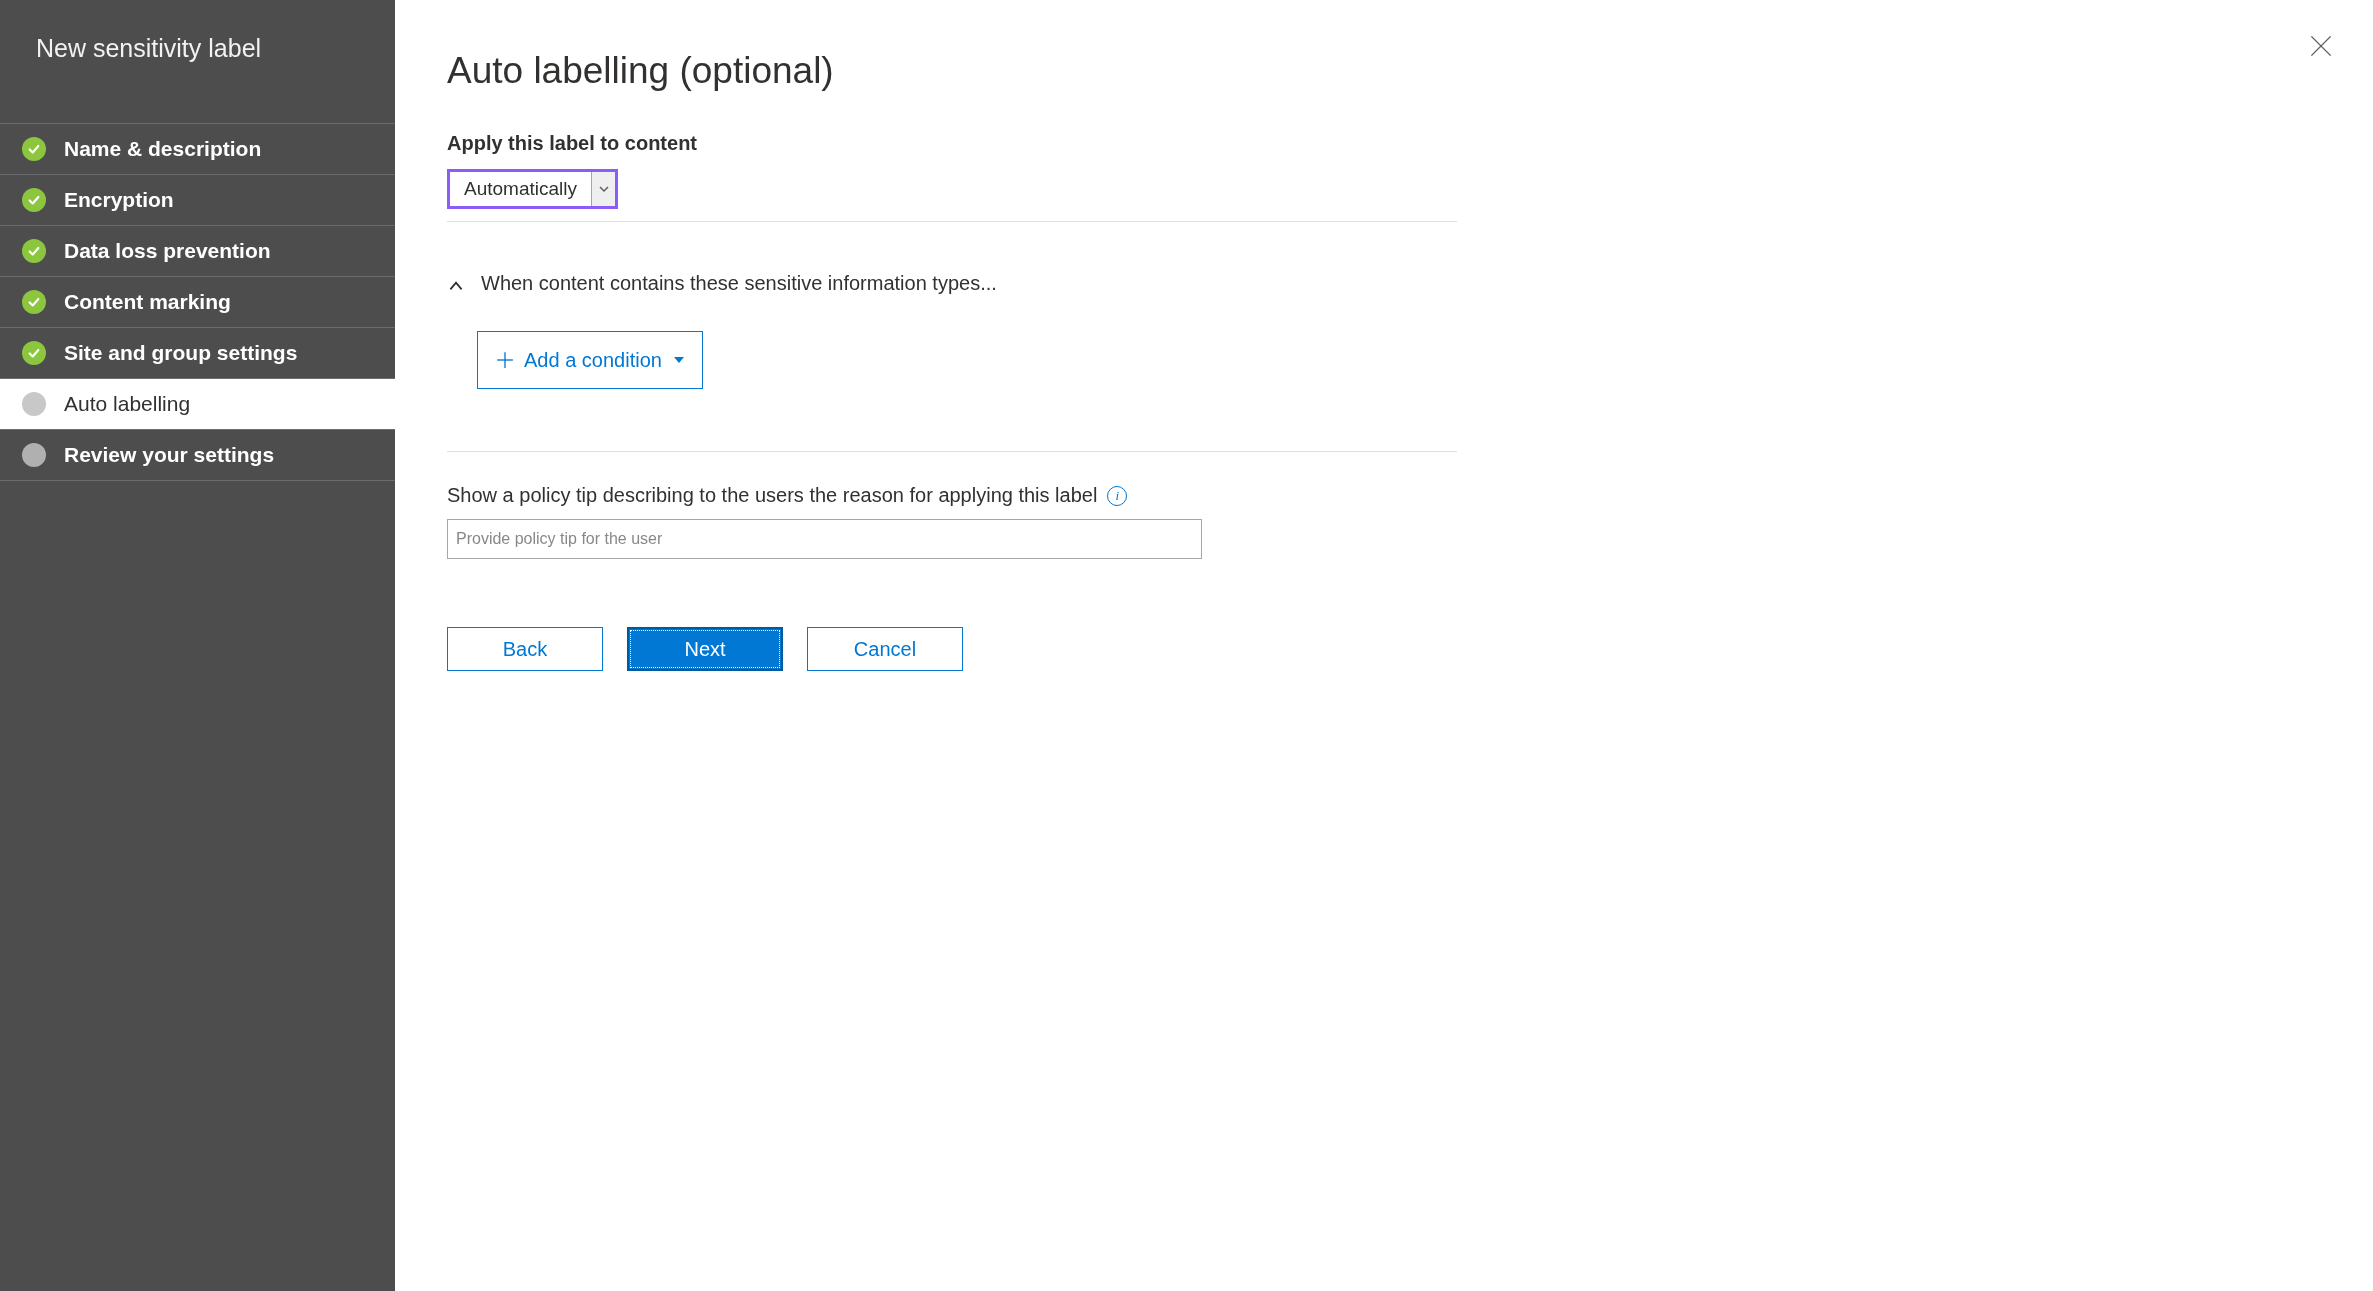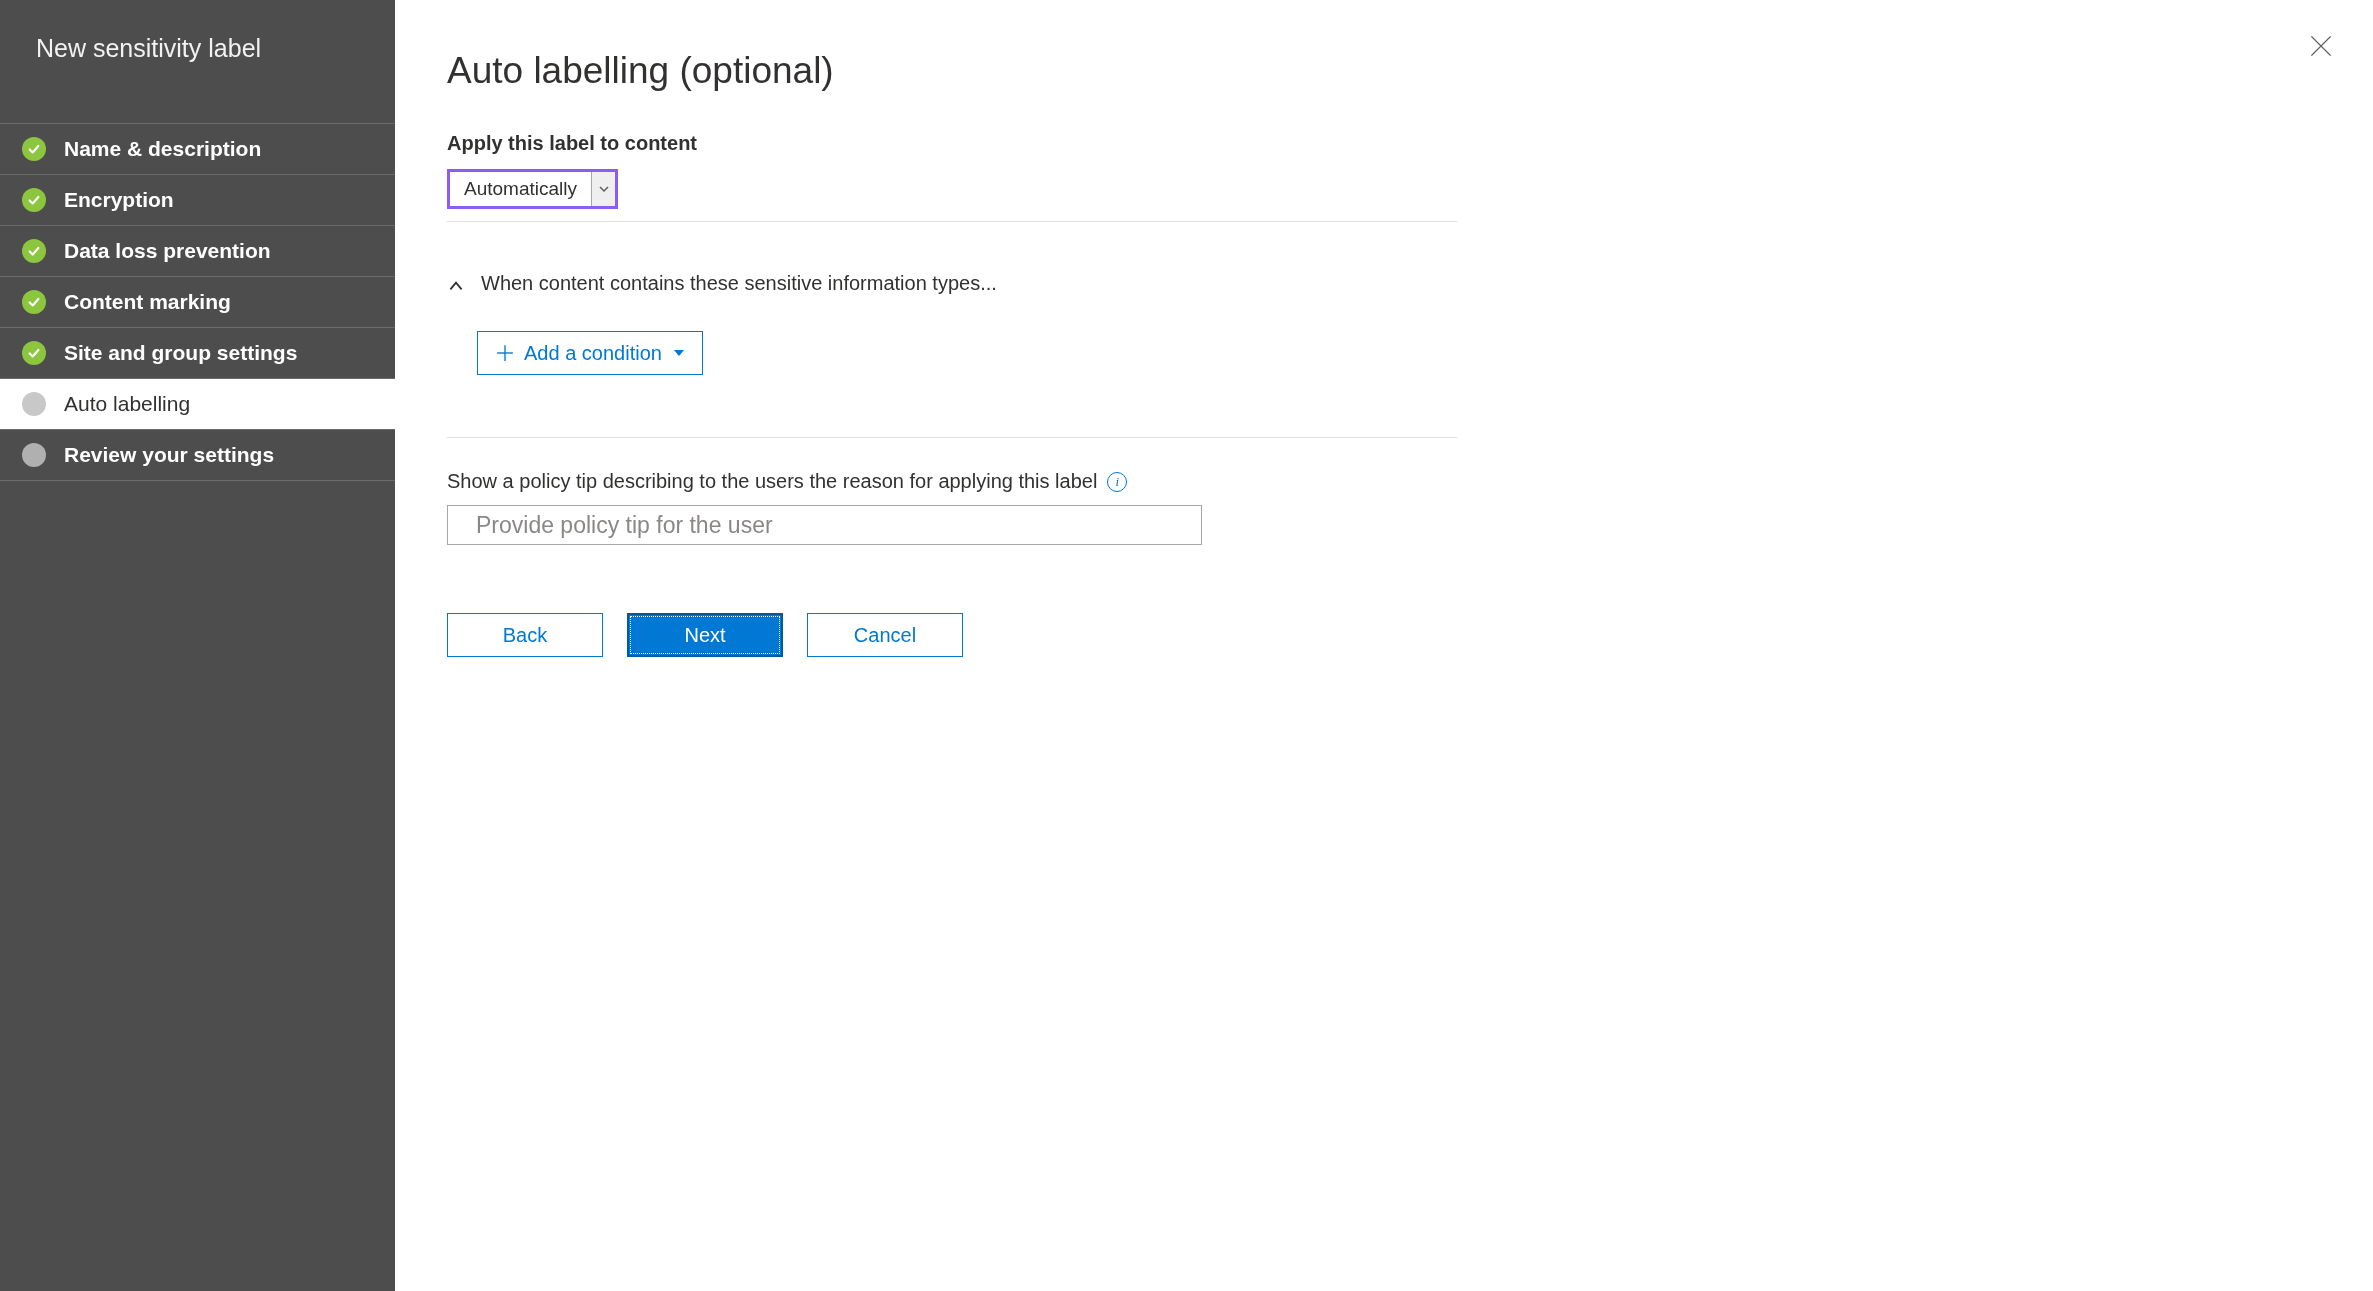--- a/index.html
+++ b/index.html
@@ -128,21 +128,21 @@
   .accordion-hdr svg { width: 18px; height: 18px; color: #323130; }
   .accordion-hdr span { font-size: 20px; }
 
   .add-btn {
     display: inline-flex;
     align-items: center;
     gap: 10px;
     border: 1px solid #0078d4;
     color: #0078d4;
     background: #fff;
-    height: 44px;
+    height: 58px;
     padding: 0 18px;
     font-size: 20px;
     cursor: pointer;
     margin-left: 30px;
     margin-bottom: 50px;
   }
   .add-btn svg { width: 18px; height: 18px; }
   .add-btn .caret { width: 10px; height: 10px; margin-left: 2px; }
 
   .tip-label-row {
@@ -154,22 +154,22 @@
   .tip-label-row .lbl { font-size: 20px; }
   .info-icon {
     width: 20px; height: 20px; border: 1.5px solid #0078d4; border-radius: 50%;
     color: #0078d4; display:flex; align-items:center; justify-content:center;
     font-size: 13px; font-family: Georgia, serif; font-style: italic;
   }
   .tip-input {
     width: 755px;
     height: 40px;
     border: 1px solid #a6a6a6;
-    padding: 0 28px;
-    font-size: 23px;
+    padding: 0 8px;
+    font-size: 16px;
     color: #0c4a6e;
     font-family: inherit;
   }
   .tip-input::placeholder { color: #8a8886; }
 
   .footer-btns {
     margin-top: 68px;
     display: flex;
     gap: 24px;
   }

